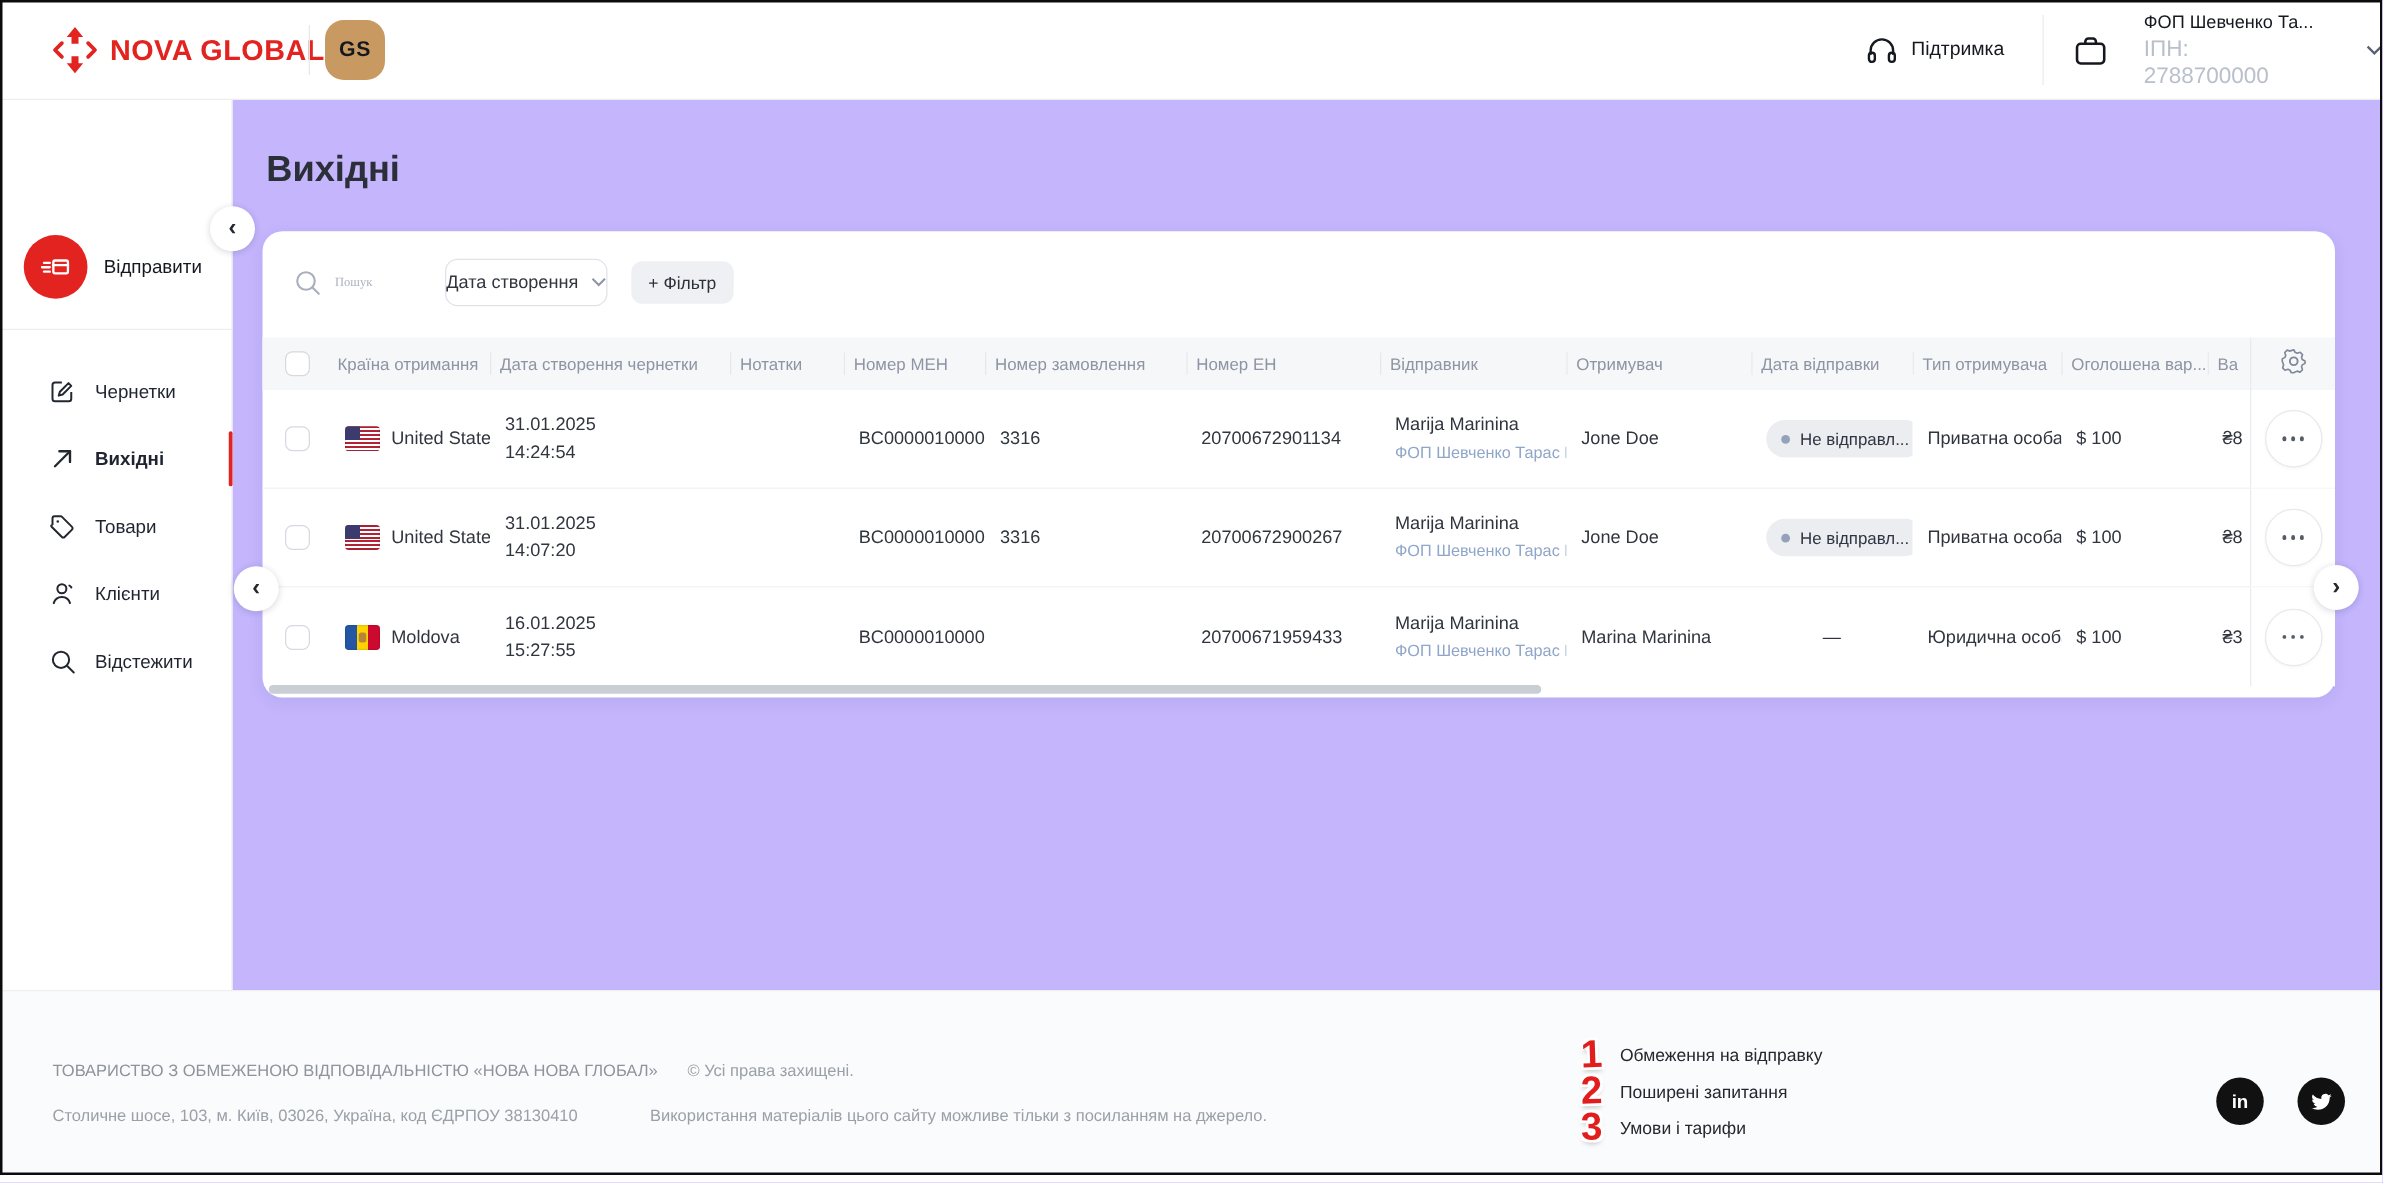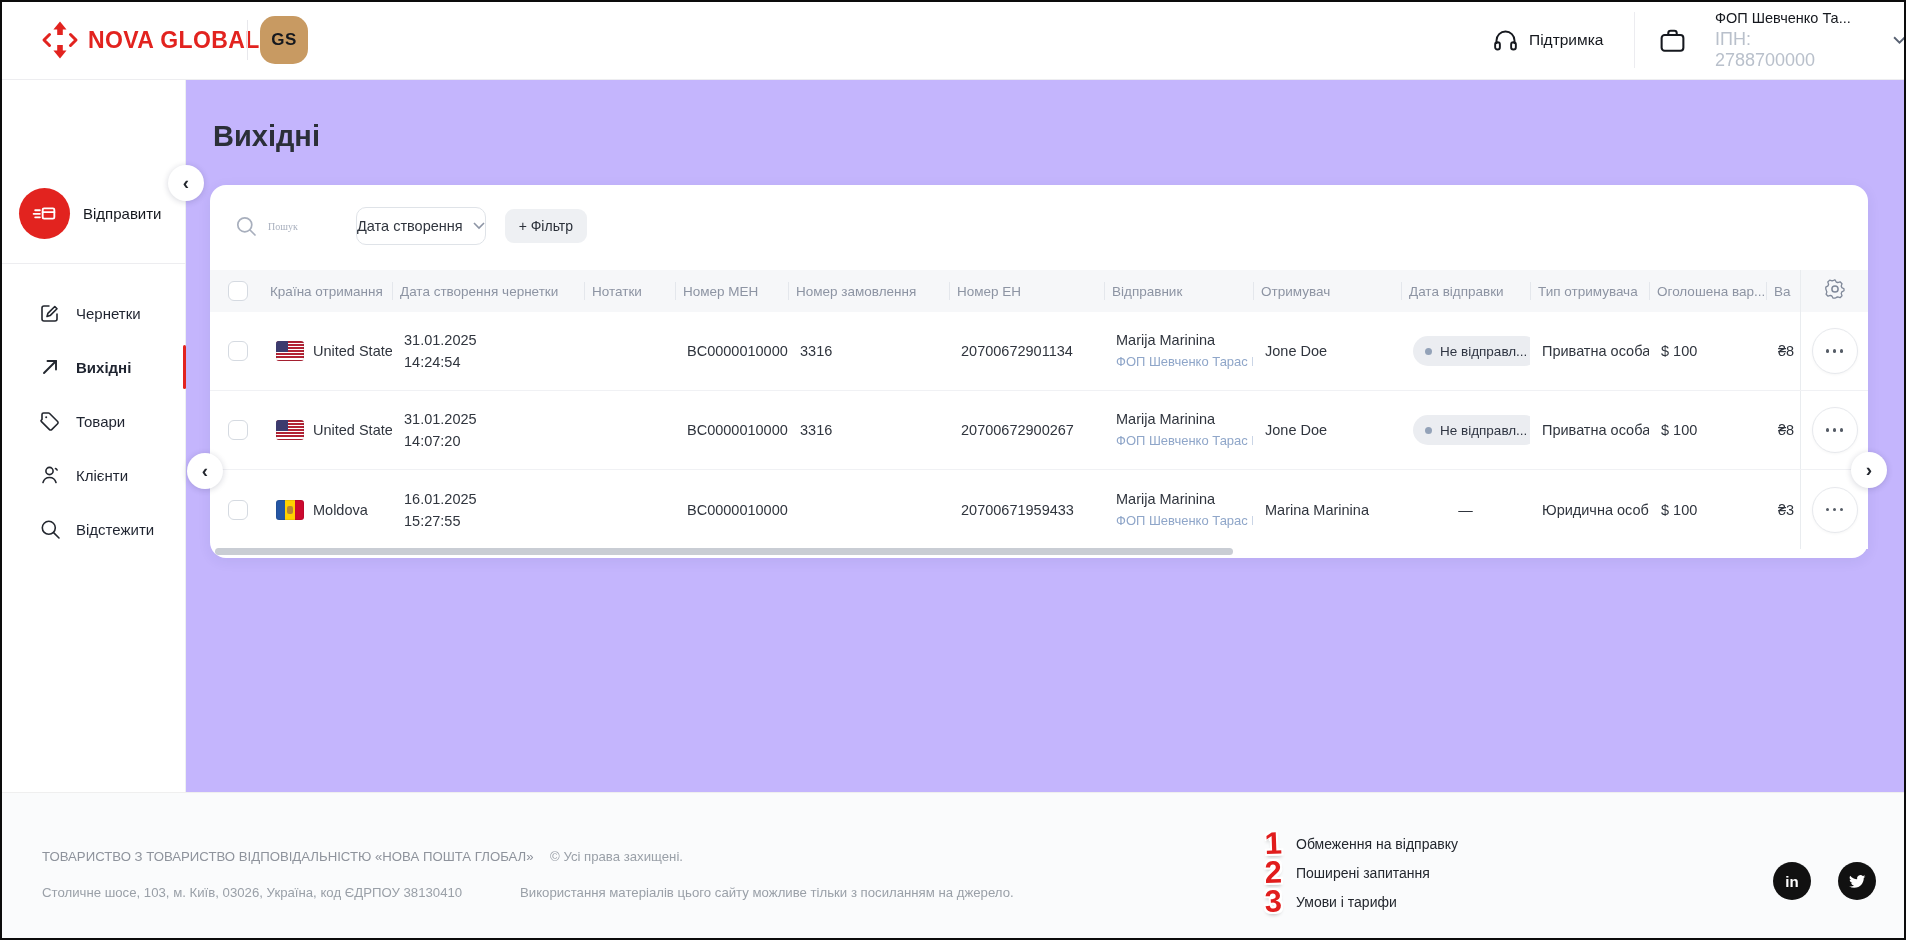--- a/index.html
+++ b/index.html
@@ -389,21 +389,21 @@
             </span>
           </div>
       </div>
 
     </div>
 
     <div class="hscroll"></div>
   </section>
 
   <footer class="footer">
-    <div class="f-company">ТОВАРИСТВО З ТОВАРИСТВО ВІДПОВІДАЛЬНІСТЮ «НОВА ПОШТА ГЛОБАЛ»</div>
+    <div class="f-company">ТОВАРИСТВО З ОБМЕЖЕНОЮ ВІДПОВІДАЛЬНІСТЮ «НОВА НОВА ГЛОБАЛ»</div>
     <div class="f-address">Столичне шосе, 103, м. Київ, 03026, Україна, код ЄДРПОУ 38130410</div>
     <div class="f-rights">© Усі права захищені.</div>
     <div class="f-usage">Використання матеріалів цього сайту можливе тільки з посиланням на джерело.</div>
 
     <div class="f-links">
       <div class="f-link-row">
         <span class="f-num">1</span>
         <span class="f-link">Обмеження на відправку</span>
       </div>
       <div class="f-link-row">

